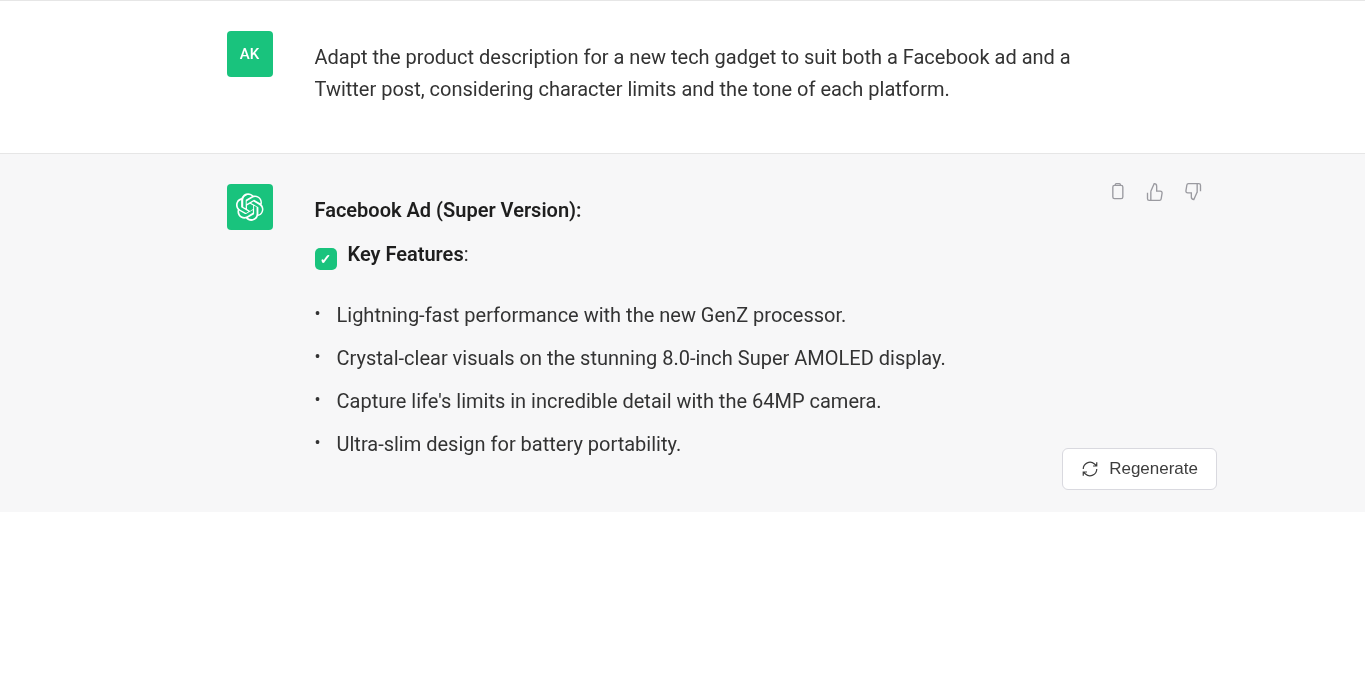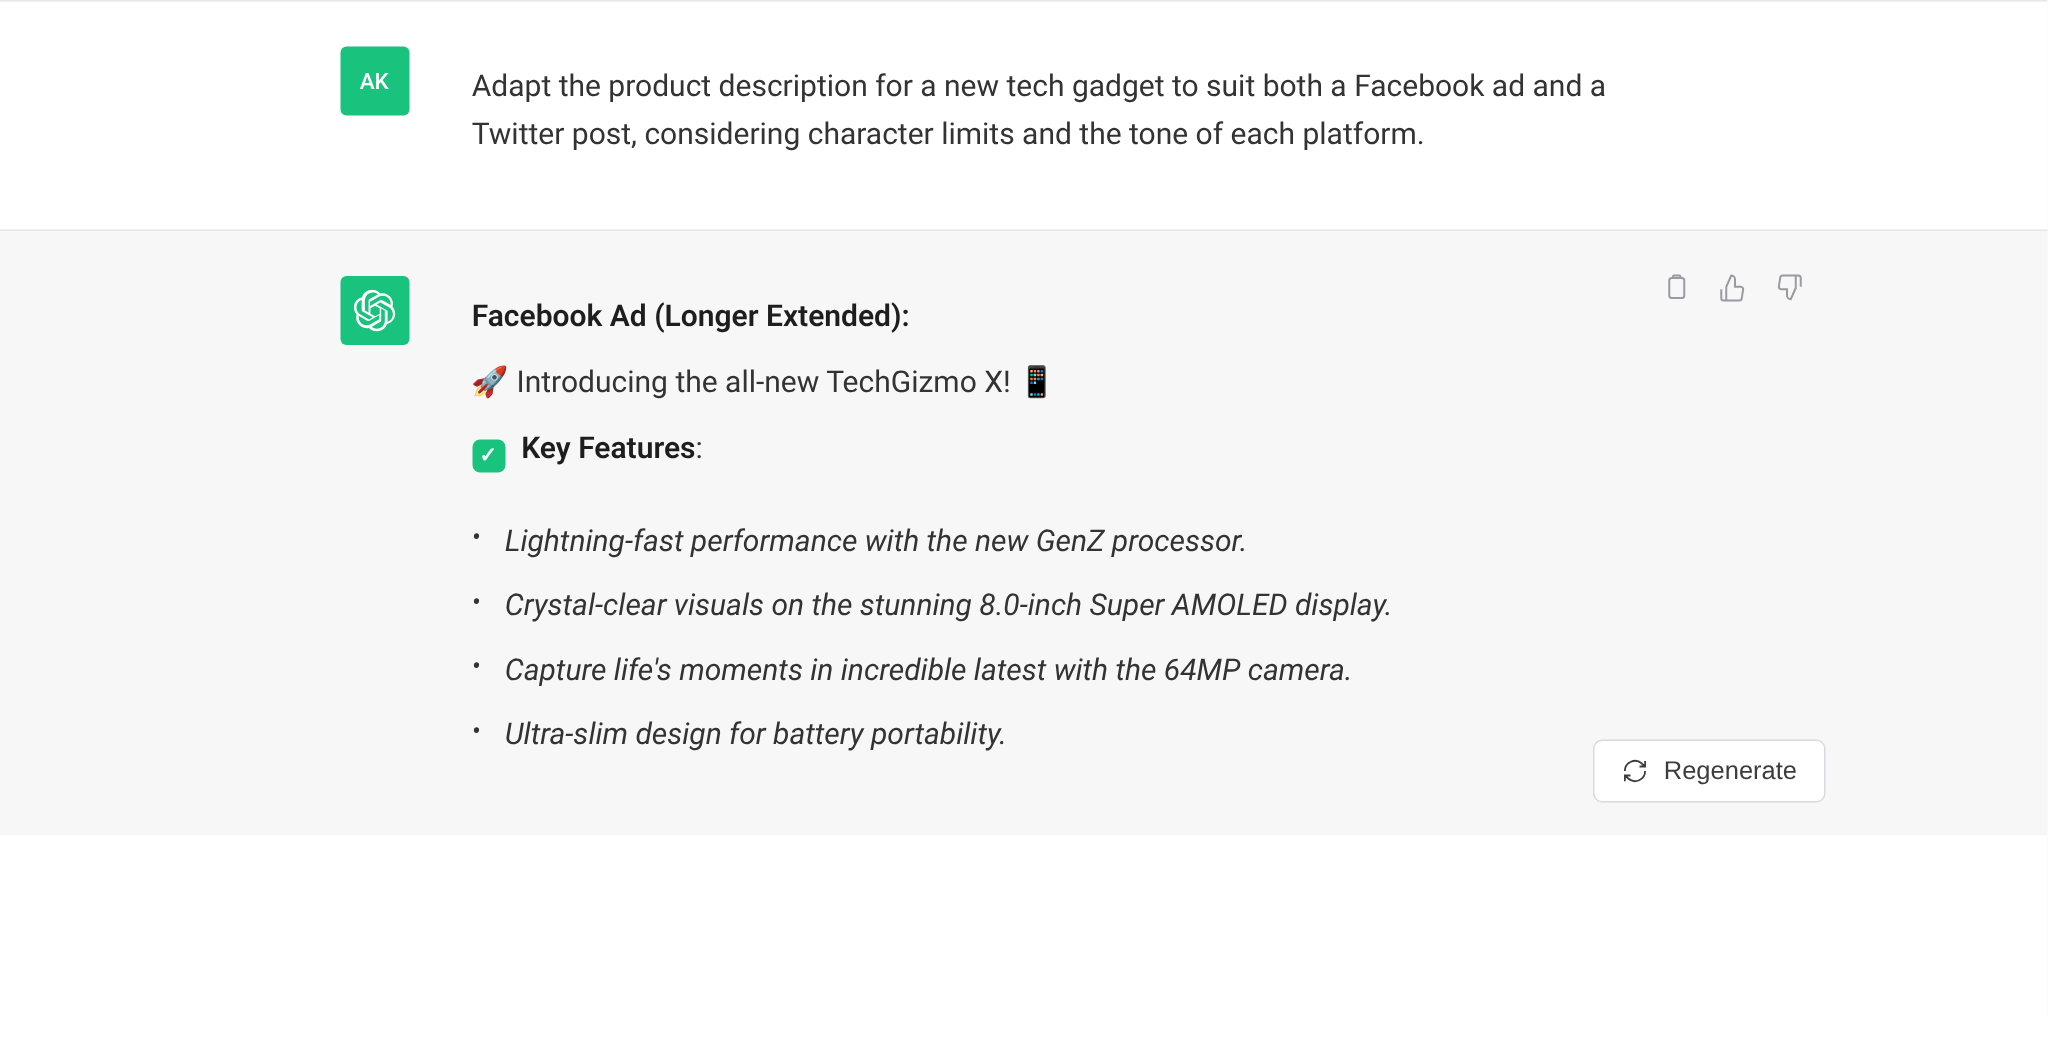--- a/index.html
+++ b/index.html
@@ -65,21 +65,20 @@
       list-style: none;
       margin-top: 30px;
       padding-left: 12px;
     }
     ul.bullets li {
       position: relative;
       padding-left: 22px;
       margin-bottom: 12px;
       font-size: 20px;
       line-height: 1.55;
-      font-style: italic;
     }
     ul.bullets li::before {
       content: "•";
       position: absolute;
       left: 0;
       top: 0;
       font-size: 18px;
       color: #333;
     }
     .check-badge {
@@ -147,34 +146,33 @@
 <div class="assistant-section">
   <div class="row">
     <div class="avatar-col">
       <div class="avatar bot">
         <svg viewBox="0 0 41 41">
           <path fill="#fff" d="M37.5 16.9c.9-2.7.6-5.7-.9-8.1-2.2-3.9-6.7-5.9-11.1-5C23.6 1.6 20.8.3 17.8.3c-4.5 0-8.5 2.9-9.9 7.2C5.1 8.1 2.7 9.8 1.3 12.3c-2.3 3.9-1.7 8.8 1.3 12.1-.9 2.7-.6 5.7.9 8.1 2.2 3.9 6.7 5.9 11.1 5 1.9 2.1 4.7 3.4 7.7 3.4 4.5 0 8.5-2.9 9.9-7.2 2.8-.6 5.2-2.3 6.6-4.8 2.3-3.9 1.7-8.8-1.3-12zM22.3 38.2c-1.8 0-3.6-.6-5-1.8l.2-.1 8.3-4.8c.4-.2.7-.7.7-1.2V18.6l3.5 2c.1 0 .1.1.1.1v9.7c0 4.3-3.4 7.8-7.8 7.8zM5.6 31c-.9-1.6-1.2-3.4-.9-5.2l.2.1 8.3 4.8c.4.2.9.2 1.4 0l10.1-5.8v4.1s0 .1-.1.1l-8.4 4.8c-3.7 2.2-8.5.9-10.6-2.9zM3.4 13.7c.9-1.6 2.4-2.8 4.1-3.4v9.9c0 .5.3.9.7 1.2l10.1 5.8-3.5 2h-.1l-8.4-4.8c-3.7-2.2-5-6.9-2.9-10.7zm28.8 6.7-10.1-5.8 3.5-2h.1l8.4 4.8c3.7 2.2 5 6.9 2.8 10.7-.9 1.6-2.4 2.8-4.1 3.4v-9.9c.1-.5-.2-1-.6-1.2zm3.5-5.3-.2-.1-8.3-4.8c-.4-.2-.9-.2-1.4 0l-10.1 5.8V12s0-.1.1-.1l8.4-4.8c3.7-2.2 8.5-.9 10.6 2.8.9 1.6 1.2 3.5.9 5.2zM14.2 22.5l-3.5-2s-.1-.1-.1-.1v-9.7c0-4.3 3.5-7.8 7.8-7.8 1.8 0 3.6.6 5 1.8l-.2.1-8.3 4.8c-.4.2-.7.7-.7 1.2v11.7zm1.9-4.1 4.5-2.6 4.5 2.6v5.2l-4.5 2.6-4.5-2.6v-5.2z"></path>
         </svg>
       </div>
     </div>
     <div class="content-col">
-      <p><span class="strong">Facebook Ad (Longer Extended):</span></p>
-
-      <p class="block-spacer">🚀 Introducing the all-new TechGizmo X! 📱</p>
+      <p><span class="strong">Facebook Ad (Super Version):</span></p>
+
 
 
       <p class="block-spacer-sm">
         <span class="check-badge"></span>
         <span class="strong">Key Features</span><span>:</span>
       </p>
 
       <ul class="bullets">
         <li>Lightning-fast performance with the new GenZ processor.</li>
         <li>Crystal-clear visuals on the stunning 8.0-inch Super AMOLED display.</li>
-        <li>Capture life's moments in incredible latest with the 64MP camera.</li>
+        <li>Capture life's limits in incredible detail with the 64MP camera.</li>
         <li>Ultra-slim design for battery portability.</li>
       </ul>
     </div>
 
     <div class="actions">
       <div class="action-btn" title="Copy">
         <svg viewBox="0 0 24 24">
             <rect x="7" y="4" width="12" height="16" rx="2"></rect>
             <path d="M10 4V3a1 1 0 011-1h4a1 1 0 011 1v1"></path>
           </svg>

